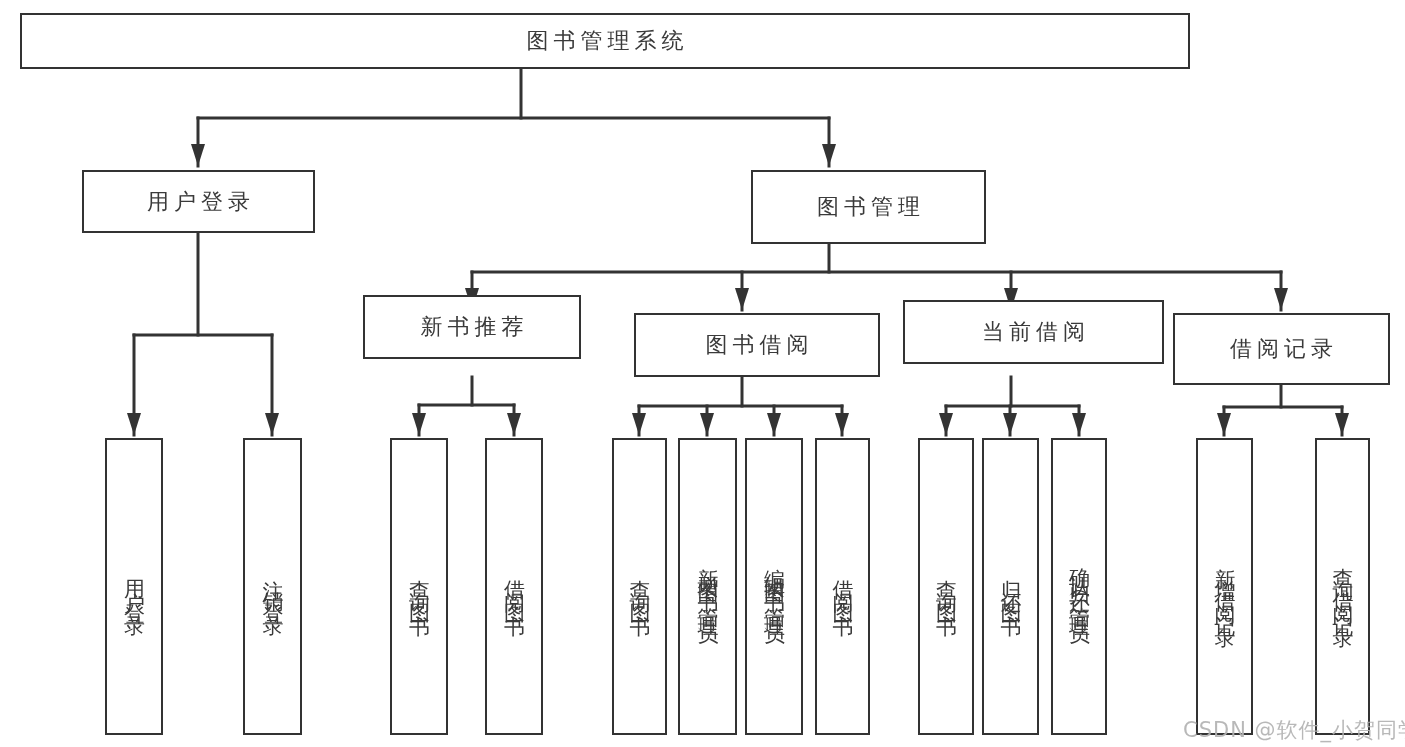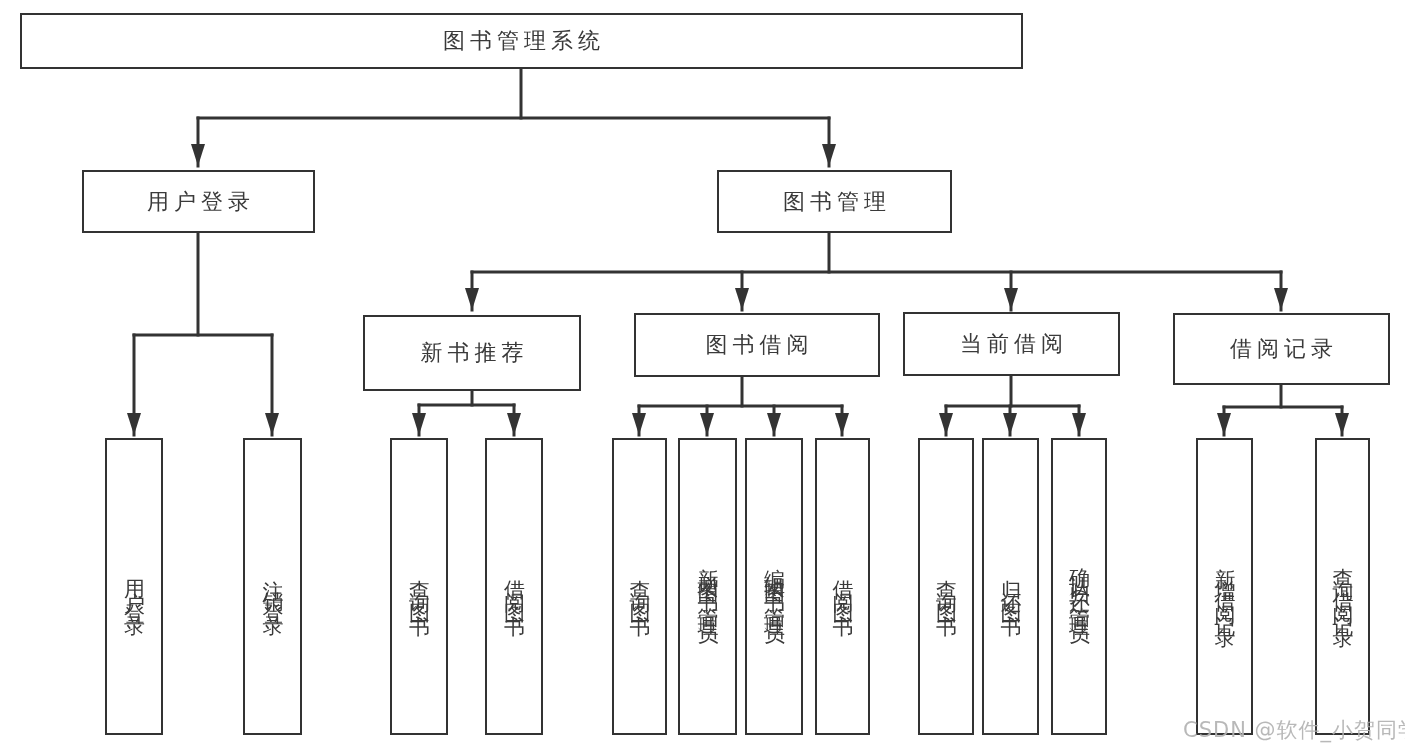--- a/index.html
+++ b/index.html
@@ -124,38 +124,38 @@
     </g>
 
     <g>
       <line x1="1281" y1="377" x2="1281" y2="407"></line>
       <line x1="1224" y1="407" x2="1342" y2="407"></line>
       <line x1="1224" y1="407" x2="1224" y2="435" marker-end="url(#arrow)"></line>
       <line x1="1342" y1="407" x2="1342" y2="435" marker-end="url(#arrow)"></line>
     </g>
   </svg>
 
-  <div class="node h" style="left:20px;top:13px;width:1003px;height:56px">
+  <div class="node h" style="left:20px;top:13px;width:1170px;height:56px">
     <span>图书管理系统</span>
   </div>
 
   <div class="node h" style="left:82px;top:170px;width:233px;height:63px">
     <span>用户登录</span>
   </div>
-  <div class="node h" style="left:717px;top:170px;width:235px;height:63px">
+  <div class="node h" style="left:751px;top:170px;width:235px;height:74px">
     <span>图书管理</span>
   </div>
 
-  <div class="node h" style="left:363px;top:315px;width:218px;height:76px">
+  <div class="node h" style="left:363px;top:295px;width:218px;height:64px">
     <span>新书推荐</span>
   </div>
   <div class="node h" style="left:634px;top:313px;width:246px;height:64px">
     <span>图书借阅</span>
   </div>
-  <div class="node h" style="left:903px;top:312px;width:217px;height:64px">
+  <div class="node h" style="left:903px;top:300px;width:261px;height:64px">
     <span>当前借阅</span>
   </div>
   <div class="node h" style="left:1173px;top:313px;width:217px;height:72px">
     <span>借阅记录</span>
   </div>
 
   <div class="node v" style="left:105px;top:438px;width:58px;height:297px">
     <span>用户登录</span>
   </div>
   <div class="node v" style="left:243px;top:438px;width:59px;height:297px">

